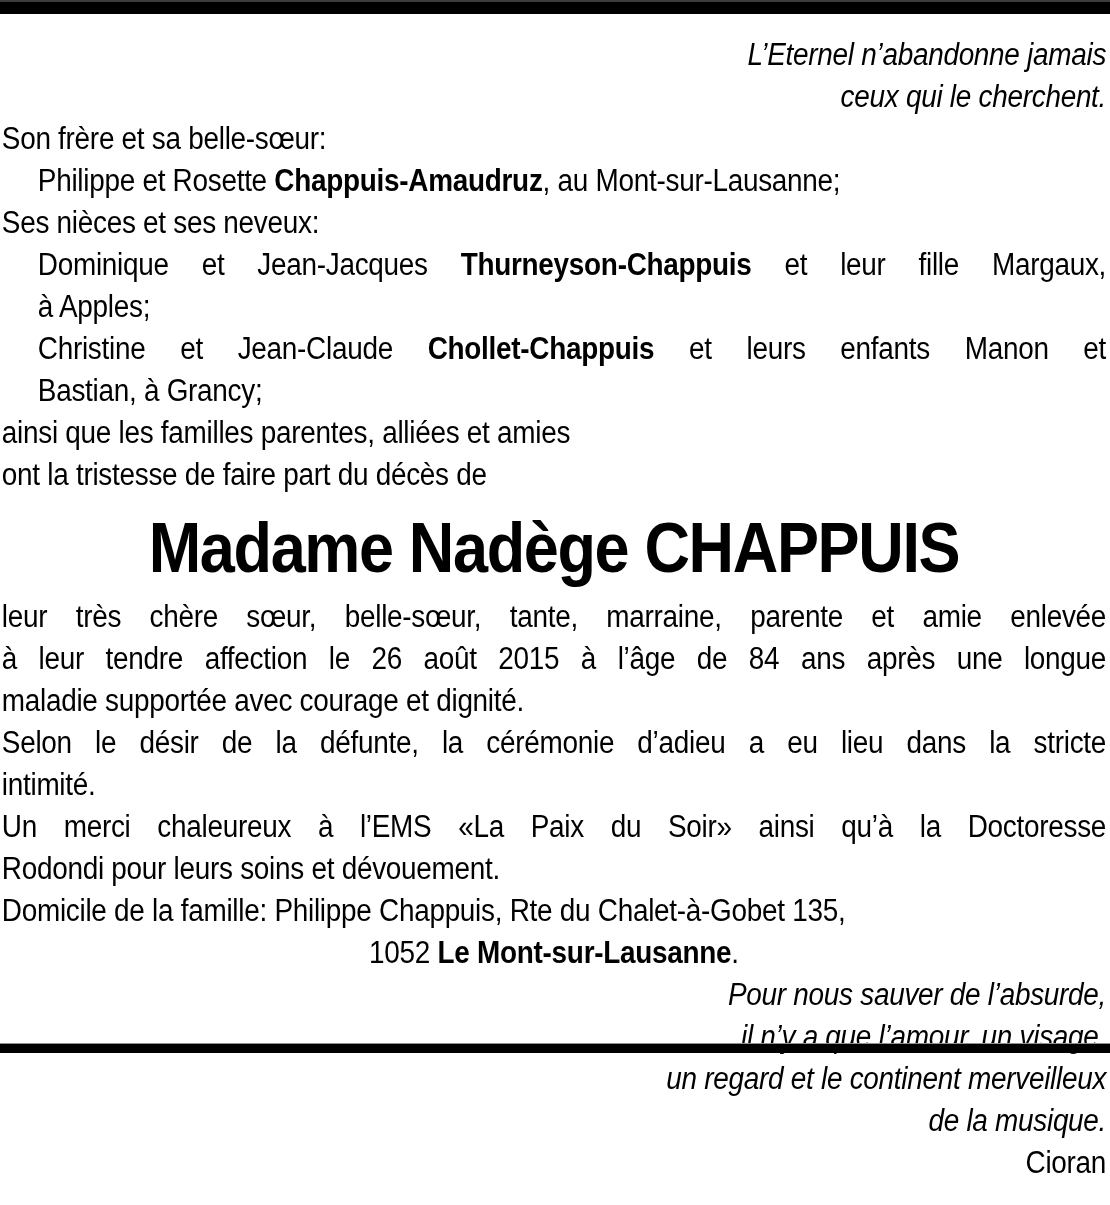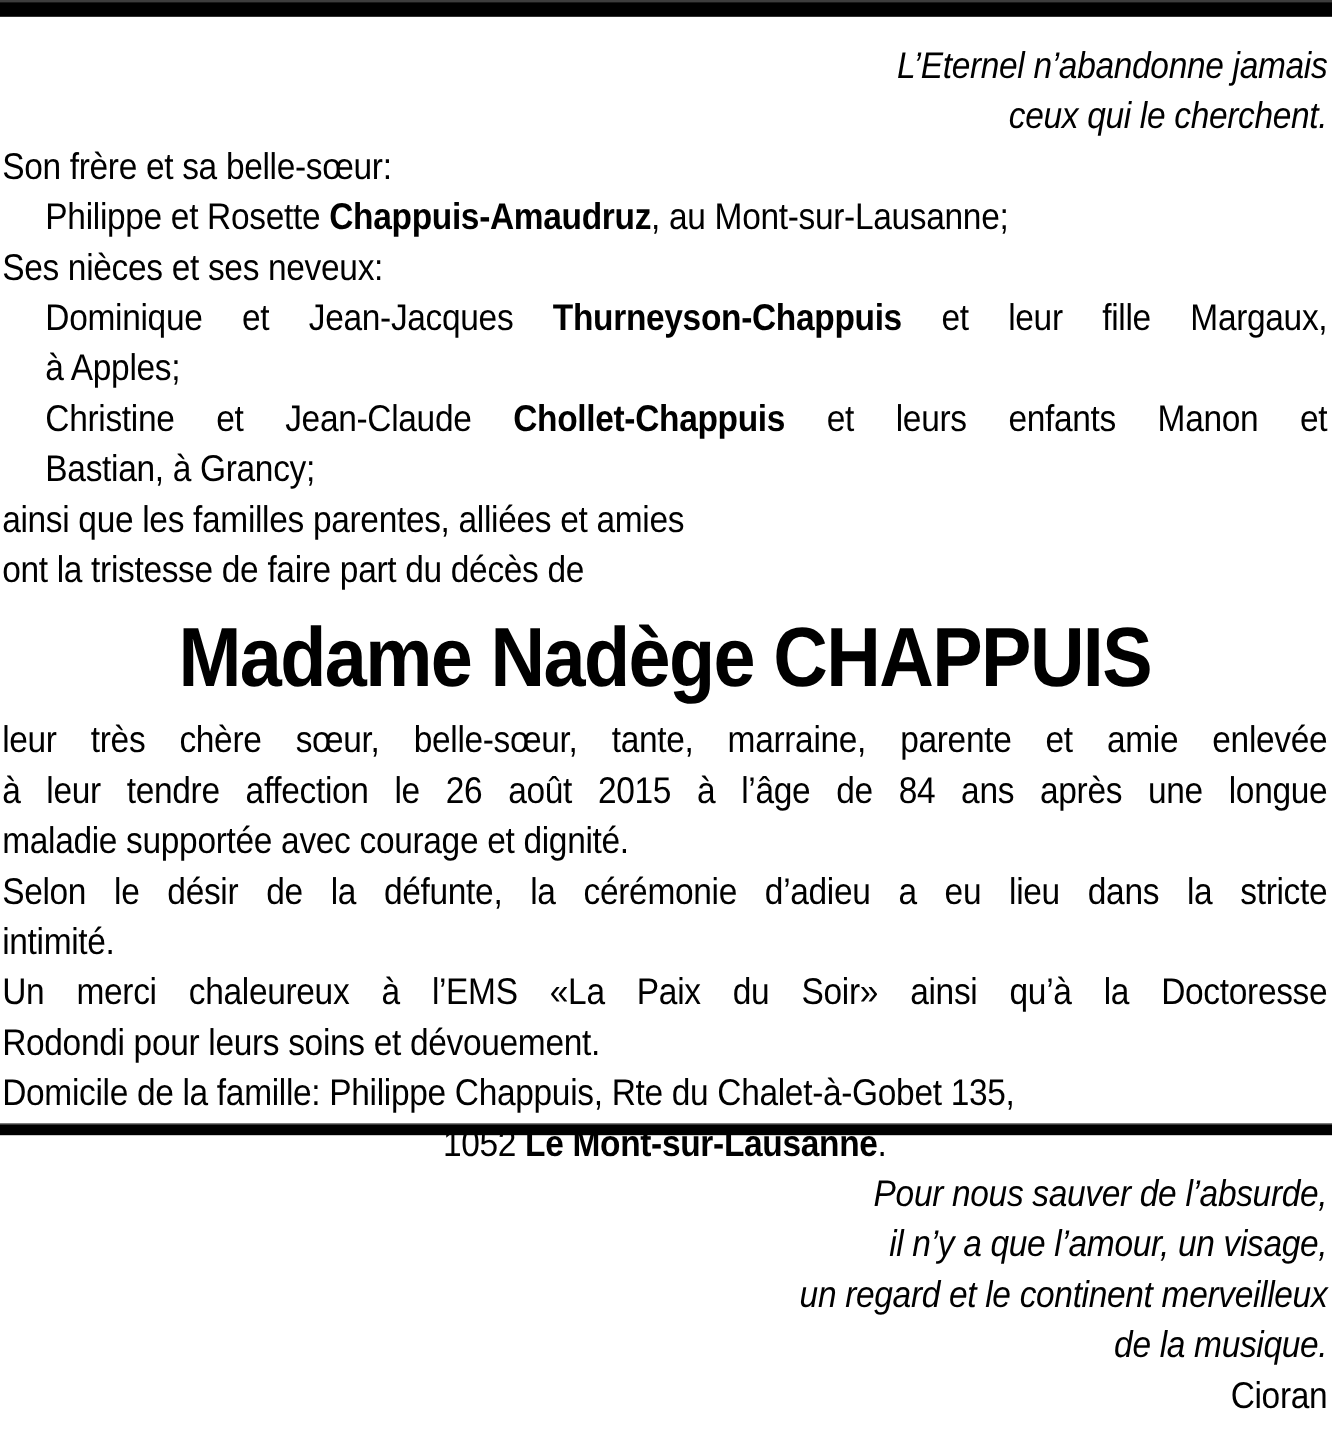--- a/index.html
+++ b/index.html
@@ -10,21 +10,21 @@
     width: 1110px;
     height: 1205px;
     background: #ffffff;
     color: #000000;
     font-family: "Liberation Sans", sans-serif;
     position: relative;
     overflow: hidden;
   }
   .page {
     width: 1110px;
-    height: 946px;
+    height: 1053px;
     position: relative;
   }
   .bar-top {
     height: 14px;
     background: #000000;
     border-top: 2px solid #3d3d3d;
     box-sizing: border-box;
   }
   .bar-bottom {
     position: absolute;

